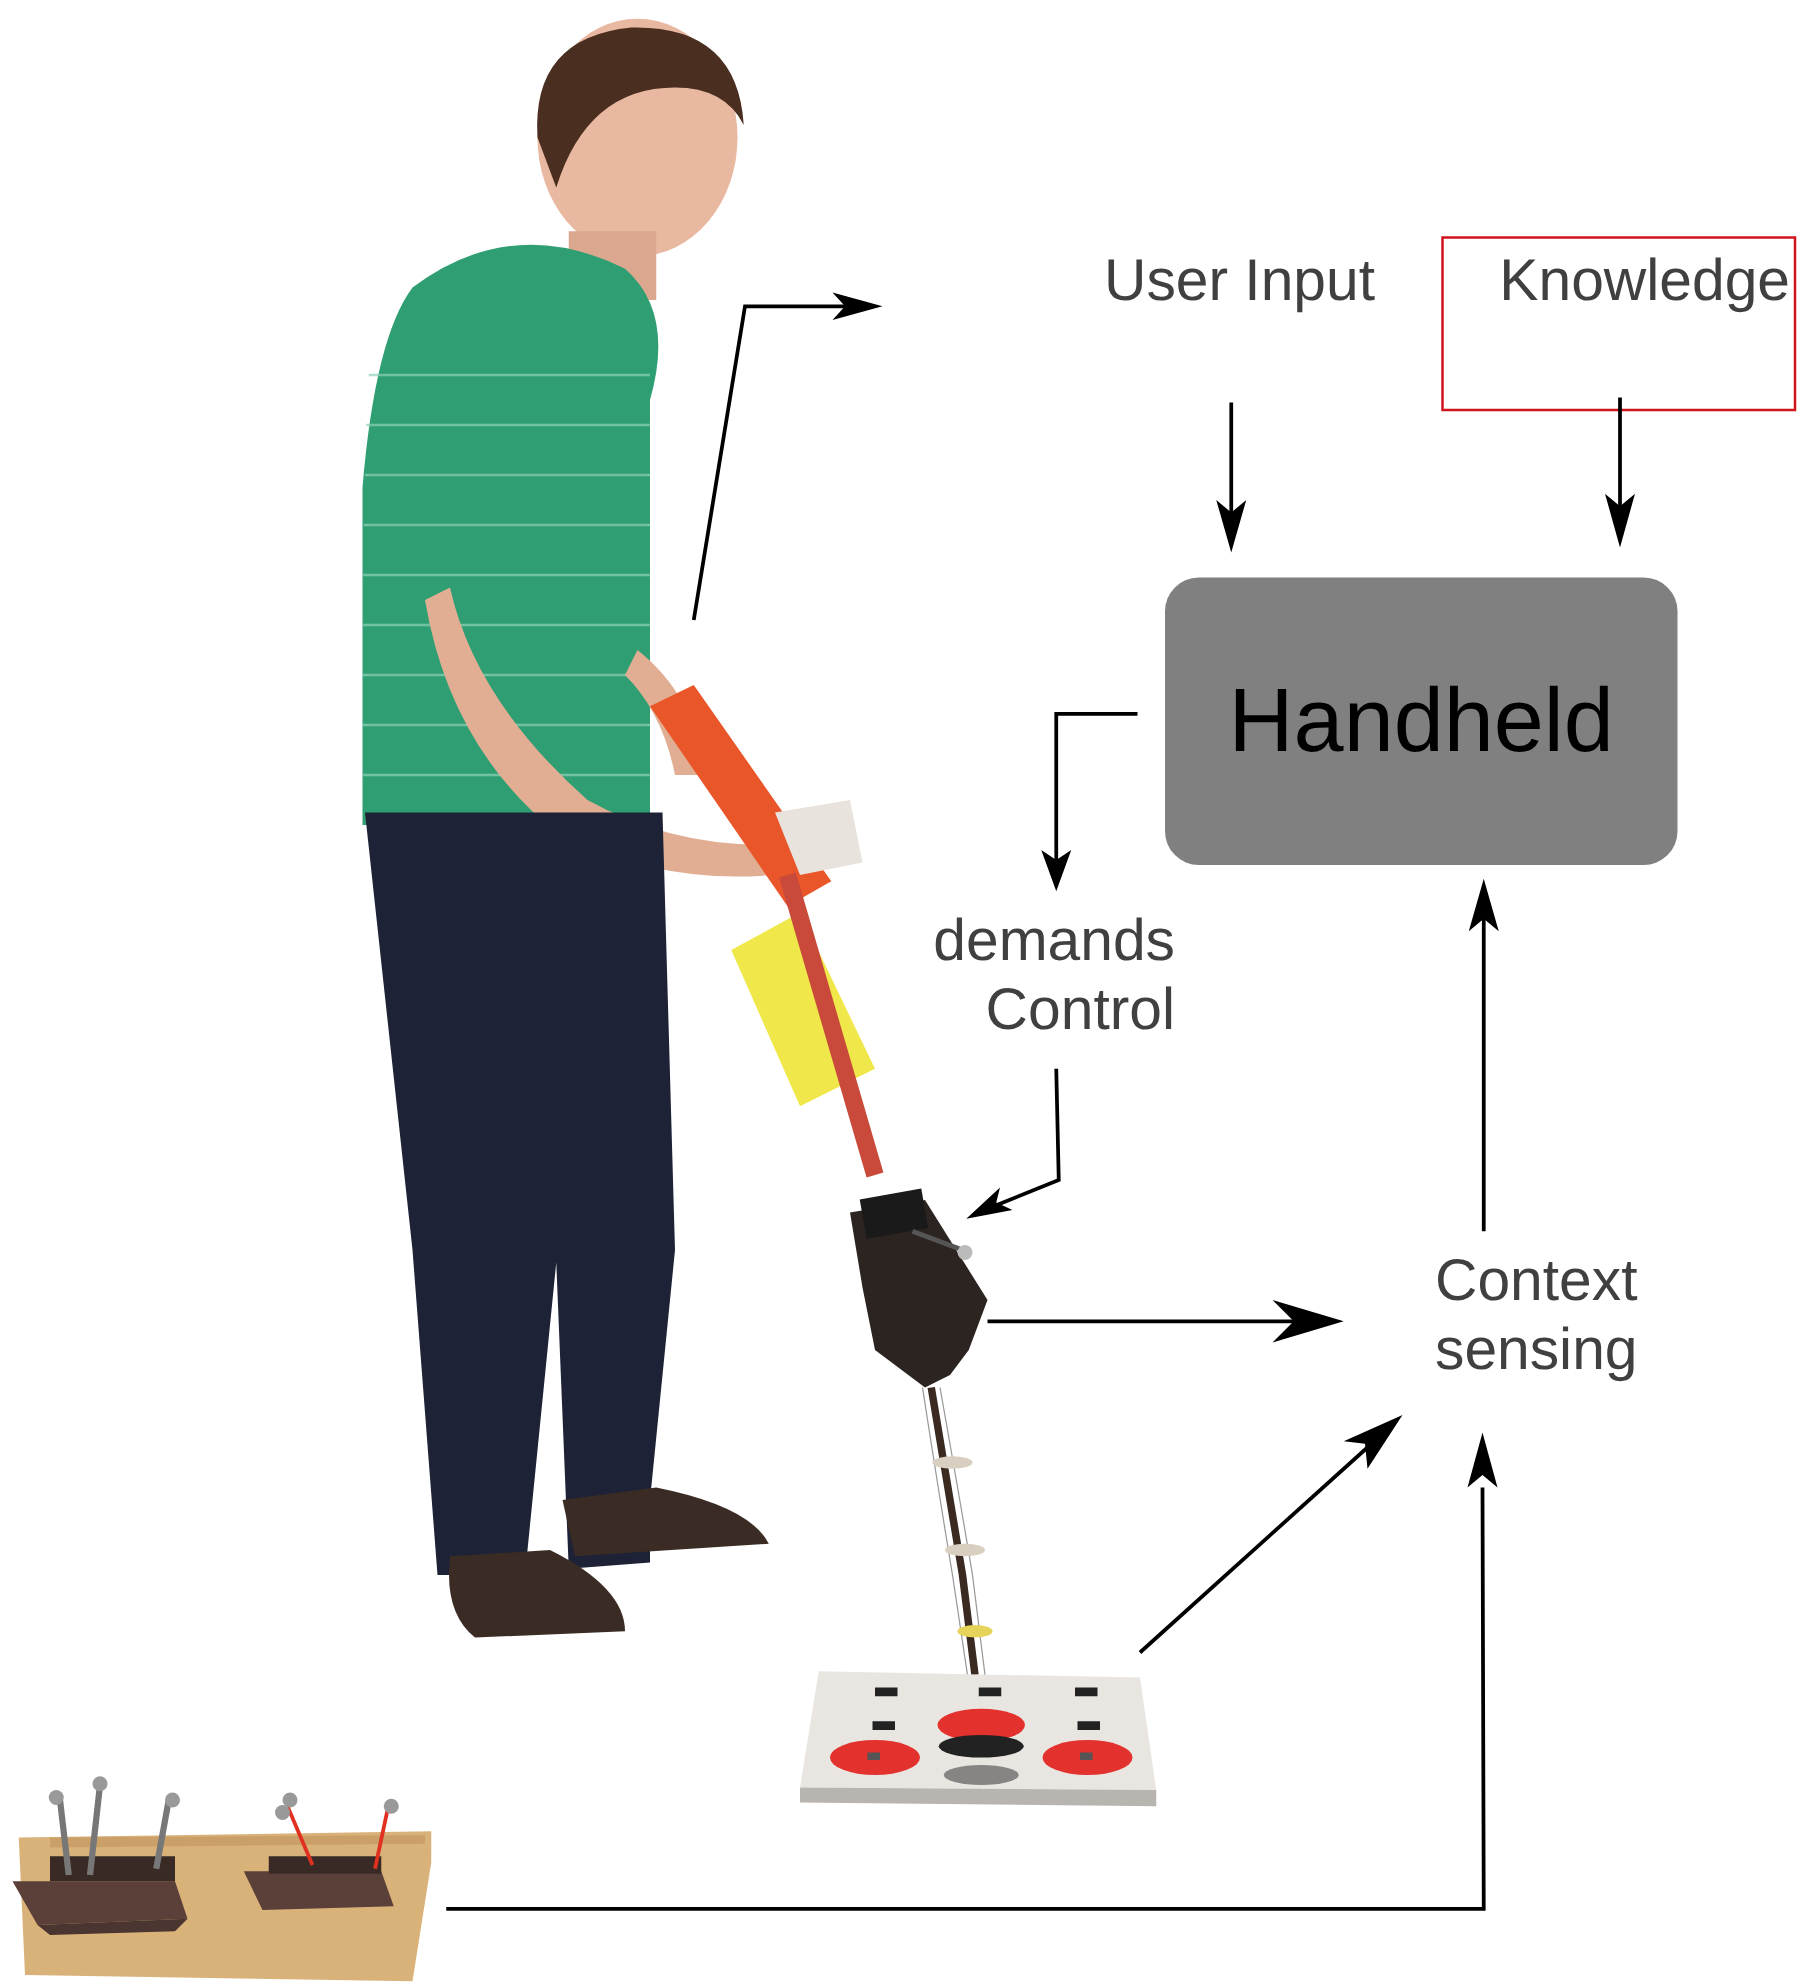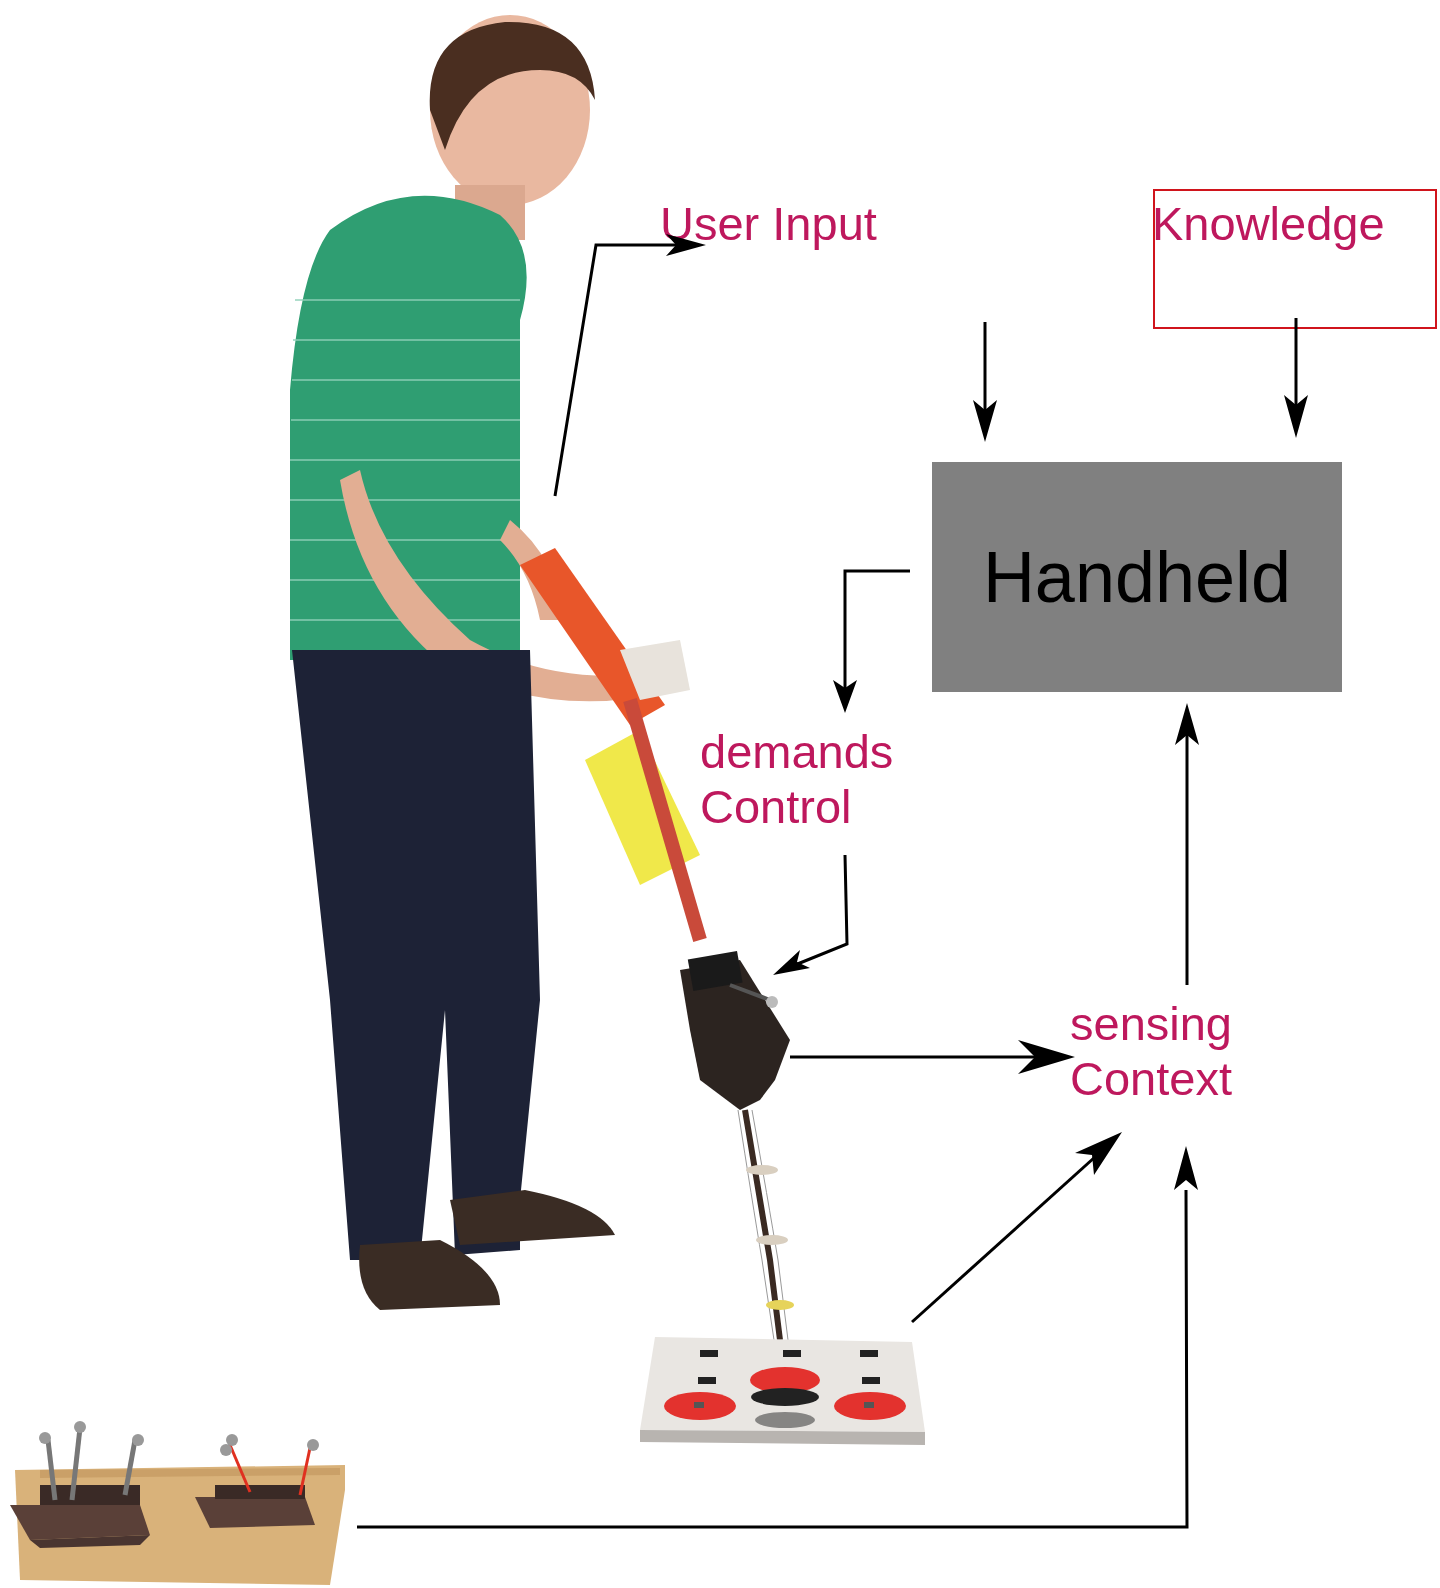--- a/index.html
+++ b/index.html
@@ -1,25 +1,25 @@
 <!DOCTYPE html>
 <html><head>
 <meta charset="utf-8">
 <style>
   html, body { margin: 0; padding: 0; background: #ffffff; }
   body { width: 1440px; height: 1588px; position: relative; overflow: hidden;
          font-family: "Liberation Sans", "DejaVu Sans", sans-serif; color: #000; }
-  .label { position: absolute; text-align: left; line-height: 1.18; color: #be185d; white-space: nowrap; }
+  .label { position: absolute; text-align: right; line-height: 1.18; color: #404040; white-space: nowrap; }
   .lbl-user { left: 660px; top: 196px; width: 440px; font-size: 47px; }
   .lbl-task { left: 1152px; top: 196px; width: 280px; font-size: 47px; }
   .task-box { position: absolute; left: 1153px; top: 189px; width: 284px; height: 140px;
               border: 2px solid #d0141c; box-sizing: border-box; }
   .robot-box { position: absolute; left: 932px; top: 462px; width: 410px; height: 230px;
                background: #808080; display: flex; flex-direction: column;
-               align-items: center; justify-content: center; }
+               align-items: center; justify-content: center; border-radius: 27px; }
   .robot-box span { display: block; font-size: 72px; line-height: 1.28; }
   .lbl-control { left: 700px; top: 724px; width: 240px; font-size: 47px; }
   .lbl-context { left: 1070px; top: 996px; width: 240px; font-size: 47px; }
   svg.overlay { position: absolute; left: 0; top: 0; }
 </style>
 </head>
 <body>
 
 <svg class="overlay" width="1440" height="1588" viewBox="0 0 1440 1588">
 
@@ -128,22 +128,22 @@
 <div class="robot-box">
   <span>Handheld</span>
 </div>
 
 <div class="label lbl-control">
   <div>demands</div>
   <div>Control</div>
 </div>
 
 <div class="label lbl-context">
+  <div>Context</div>
   <div>sensing</div>
-  <div>Context</div>
 </div>
 
 <svg class="overlay" width="1440" height="1588" viewBox="0 0 1440 1588">
   <defs>
     <marker id="ah" markerWidth="12" markerHeight="10" refX="11" refY="5" orient="auto" markerUnits="userSpaceOnUse" viewBox="0 0 12 10">
     </marker>
   </defs>
   <g stroke="#000" stroke-width="3" fill="none">
 
     <polyline points="555,496 596,245 680,245"></polyline>

